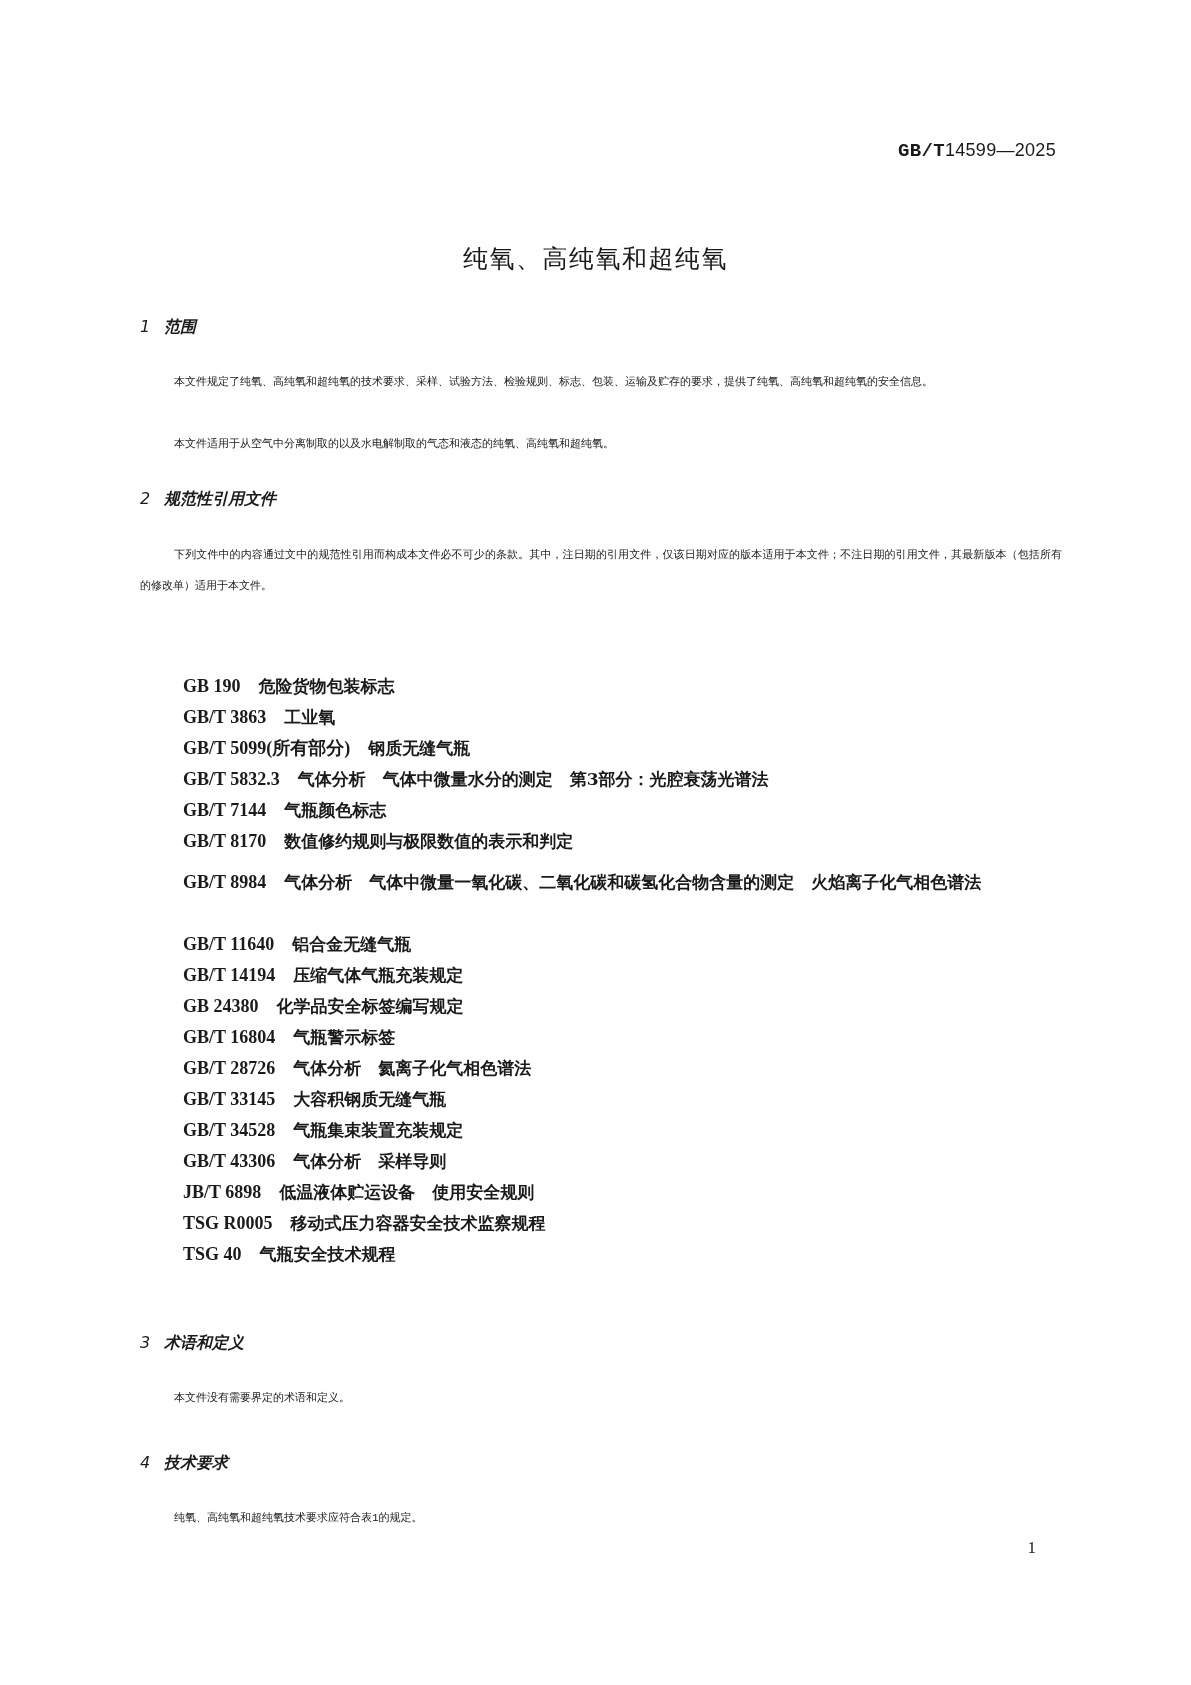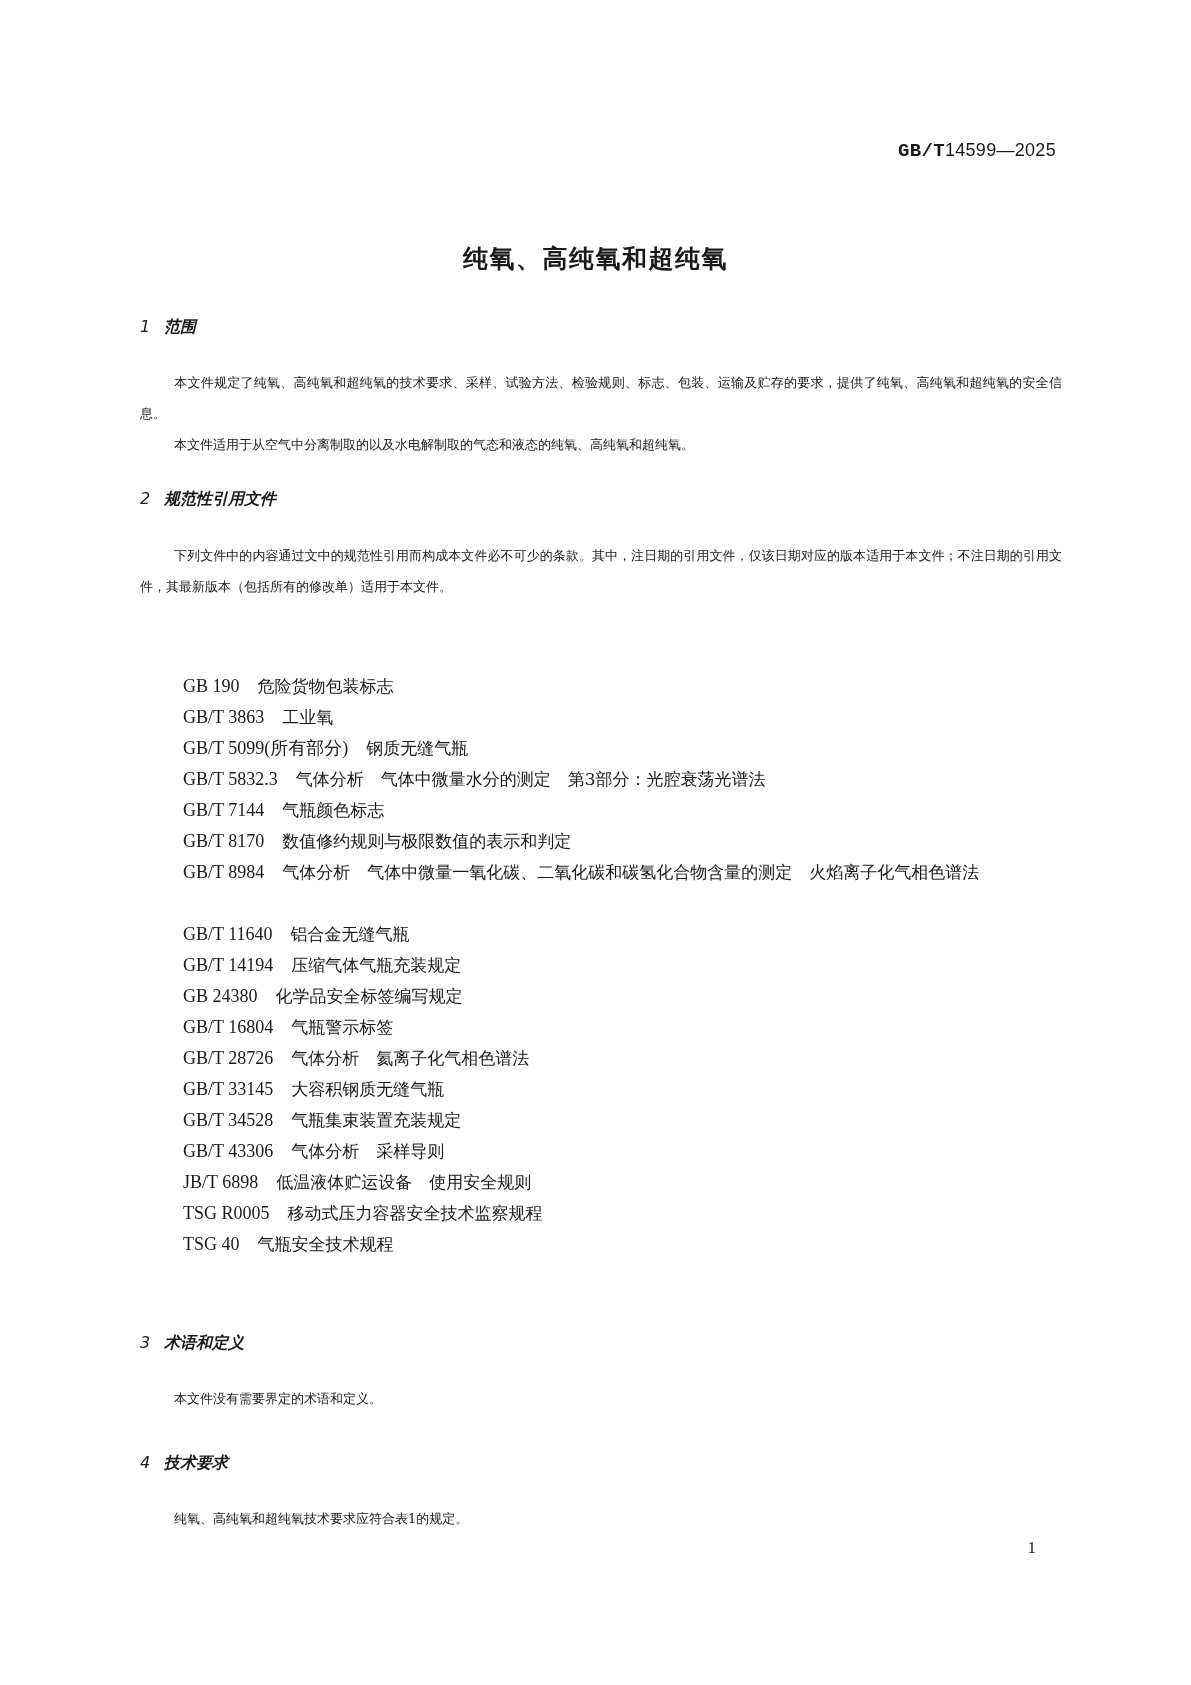--- a/index.html
+++ b/index.html
@@ -9,35 +9,35 @@
     color: #1a1a1a;
   }
   .std-no {
     position: absolute; top: 140px; right: 135px;
     font-size: 17px; letter-spacing: 0.3px;
   }
   .std-no .prefix { font-family: Liberation Mono, monospace; font-weight: bold; font-size: 19px; margin-left: 20px; }
   .std-no .num { font-family: "Liberation Sans", sans-serif; font-size: 18px; }
   .title {
     position: absolute; top: 242px; left: 0; width: 1191px; text-align: center;
-    font-family: "DejaVu Sans", sans-serif; font-size: 25px; letter-spacing: 1.5px; font-weight: bold;
+    font-family: "DejaVu Sans", sans-serif; font-size: 25px; letter-spacing: 1.5px;
   }
   .h {
     position: absolute; left: 140px;
     font-family: "DejaVu Sans", sans-serif; font-size: 16px; font-weight: bold; font-style: italic;
   }
   .h .no { display: inline-block; width: 24px; font-weight: normal; }
   .p {
     position: absolute; left: 140px; width: 922px;
-    font-size: 13px; line-height: 31px; text-align: justify;
+    font-size: 11px; line-height: 31px; text-align: justify; font-family: Liberation Mono, monospace;
   }
   .p .indent { display: inline-block; width: 34px; }
   .ref-list { position: absolute; left: 183px; top: 671px; width: 880px; font-size: 17px; }
   .ref {
-    height: 31px; line-height: 31px; white-space: nowrap;
+    height: 31px; line-height: 31px; white-space: nowrap; font-weight: bold;
   }
   .ref .code { font-family: "Liberation Serif", serif; font-size: 18px; margin-right: 18px; }
   .ref.wrap { height: 62px; white-space: normal; margin-left: -43px; padding-left: 43px; text-indent: 0; }
   .ref.wrap .body { display: inline; }
   .page-no { position: absolute; top: 1538px; right: 155px; font-family: "Liberation Serif", serif; font-size: 17px; }
 </style>
 </head>
 <body>
 
 <div class="std-no">
@@ -57,21 +57,21 @@
 </div>
 <div class="p" style="top:540px"><span class="indent"></span><span>下列文件中的内容通过文中的规范性引用而构成本文件必不可少的条款。其中，注日期的引用文件，仅该日期对应的版本适用于本文件；不注日期的引用文件，其最新版本（包括所有的修改单）适用于本文件。</span></div>
 
 <div class="ref-list">
   <div class="ref"><span class="code">GB 190</span><span>危险货物包装标志</span></div>
   <div class="ref"><span class="code">GB/T 3863</span><span>工业氧</span></div>
   <div class="ref"><span class="code">GB/T 5099(所有部分)</span><span>钢质无缝气瓶</span></div>
   <div class="ref"><span class="code">GB/T 5832.3</span><span>气体分析　气体中微量水分的测定　第3部分：光腔衰荡光谱法</span></div>
   <div class="ref"><span class="code">GB/T 7144</span><span>气瓶颜色标志</span></div>
   <div class="ref"><span class="code">GB/T 8170</span><span>数值修约规则与极限数值的表示和判定</span></div>
-  <div class="ref wrap" style="text-indent:0;margin-left:-43px;padding-left:43px;"><span class="code">GB/T 8984</span><span class="body">气体分析　气体中微量一氧化碳、二氧化碳和碳氢化合物含量的测定　火焰离子化气相色谱法</span></div>
+  <div class="ref wrap" style="text-indent:0;margin-left:-43px;padding-left:43px;margin-top:10px;"><span class="code">GB/T 8984</span><span class="body">气体分析　气体中微量一氧化碳、二氧化碳和碳氢化合物含量的测定　火焰离子化气相色谱法</span></div>
   <div class="ref"><span class="code">GB/T 11640</span><span>铝合金无缝气瓶</span></div>
   <div class="ref"><span class="code">GB/T 14194</span><span>压缩气体气瓶充装规定</span></div>
   <div class="ref"><span class="code">GB 24380</span><span>化学品安全标签编写规定</span></div>
   <div class="ref"><span class="code">GB/T 16804</span><span>气瓶警示标签</span></div>
   <div class="ref"><span class="code">GB/T 28726</span><span>气体分析　氦离子化气相色谱法</span></div>
   <div class="ref"><span class="code">GB/T 33145</span><span>大容积钢质无缝气瓶</span></div>
   <div class="ref"><span class="code">GB/T 34528</span><span>气瓶集束装置充装规定</span></div>
   <div class="ref"><span class="code">GB/T 43306</span><span>气体分析　采样导则</span></div>
   <div class="ref"><span class="code">JB/T 6898</span><span>低温液体贮运设备　使用安全规则</span></div>
   <div class="ref"><span class="code">TSG R0005</span><span>移动式压力容器安全技术监察规程</span></div>

